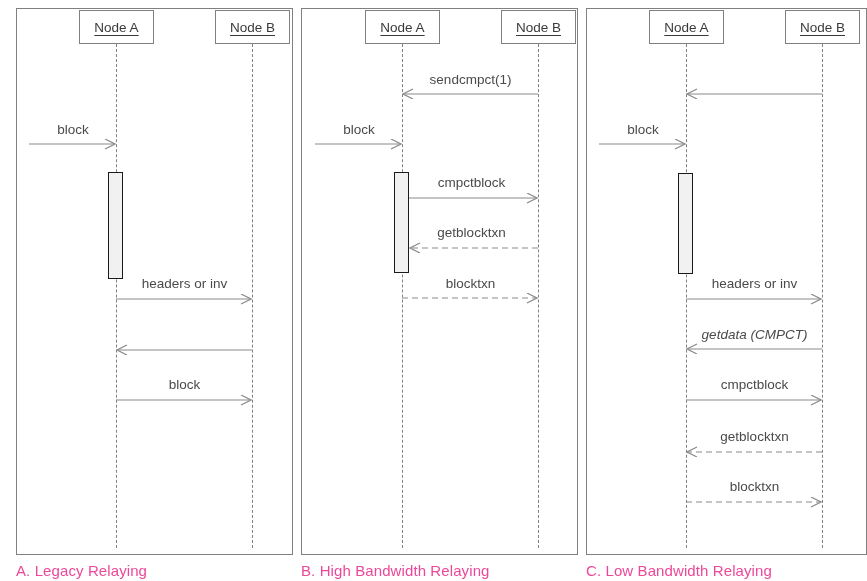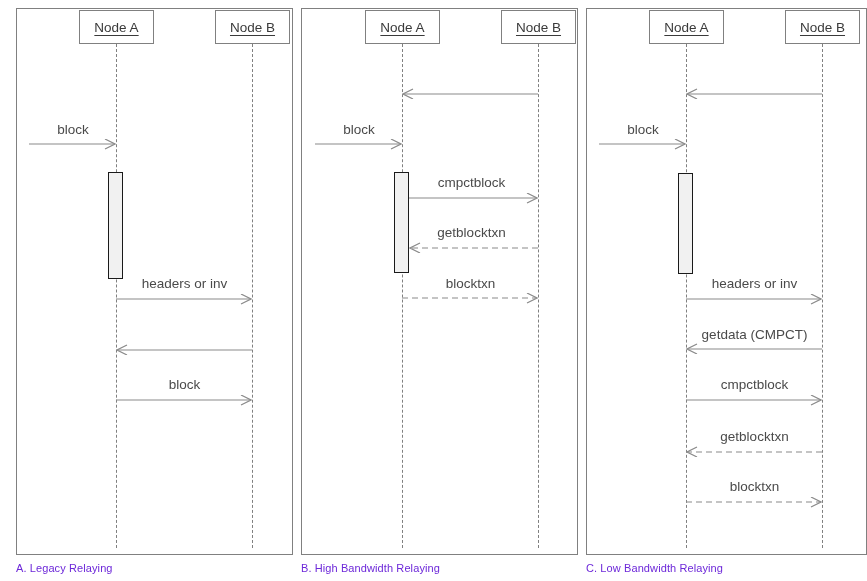--- a/index.html
+++ b/index.html
@@ -21,22 +21,22 @@
     height: 443px;
   }
   .panel-frame {
     position: absolute;
     border: 1px solid #808080;
     background: #ffffff;
     box-sizing: border-box;
   }
   .caption {
     position: absolute;
-    font-size: 11px;
-    color: #6d28d9;
+    font-size: 15px;
+    color: #ec4899;
     white-space: nowrap;
     letter-spacing: 0.1px;
   }
   .node-box {
     position: absolute;
     border: 1px solid #808080;
     background: #ffffff;
     box-sizing: border-box;
     display: flex;
     align-items: center;
@@ -106,20 +106,21 @@
   </div>
   <div class="node-box" style="left:492px; top:10px; width:75px; height:34px;">
     <span class="node-label">Node B</span>
   </div>
 
   <div class="lifeline" style="left:393px; top:44px; height:504px;"></div>
   <div class="lifeline" style="left:529px; top:44px; height:504px;"></div>
 
   <div class="activation" style="left:385px; top:172px; width:15px; height:101px;"></div>
 
+  <div class="msg-label" style="left:393px; top:72px; width:137px;">sendcmpct(1)</div>
   <div class="msg-label" style="left:306px; top:122px; width:88px;">block</div>
   <div class="msg-label" style="left:395px; top:175px; width:135px;">cmpctblock</div>
   <div class="msg-label" style="left:395px; top:225px; width:135px;">getblocktxn</div>
   <div class="msg-label" style="left:393px; top:276px; width:137px;">blocktxn</div>
 
   <div class="panel-frame" style="left:577px; top:8px; width:281px; height:547px;"></div>
 
   <div class="node-box" style="left:640px; top:10px; width:75px; height:34px;">
     <span class="node-label">Node A</span>
   </div>
@@ -127,21 +128,21 @@
     <span class="node-label">Node B</span>
   </div>
 
   <div class="lifeline" style="left:677px; top:44px; height:504px;"></div>
   <div class="lifeline" style="left:813px; top:44px; height:504px;"></div>
 
   <div class="activation" style="left:669px; top:173px; width:15px; height:101px;"></div>
 
   <div class="msg-label" style="left:590px; top:122px; width:88px;">block</div>
   <div class="msg-label" style="left:677px; top:276px; width:137px;">headers or inv</div>
-  <div class="msg-label" style="left:677px; top:327px; width:137px;">getdata (CMPCT)</div>
+  <div class="msg-label" style="left:677px; top:327px; width:137px;font-style:italic;">getdata (CMPCT)</div>
   <div class="msg-label" style="left:677px; top:377px; width:137px;">cmpctblock</div>
   <div class="msg-label" style="left:677px; top:429px; width:137px;">getblocktxn</div>
   <div class="msg-label" style="left:677px; top:479px; width:137px;">blocktxn</div>
 
   <svg class="arrow-layer" viewBox="0 0 867 581" xmlns="http://www.w3.org/2000/svg">
     <defs>
       <marker id="ah-r" markerWidth="12" markerHeight="12" refX="10" refY="5" orient="auto" markerUnits="userSpaceOnUse">
         <path d="M 1,0 L 11,5 L 1,10" fill="none" stroke="#8a8a8a" stroke-width="1.2"></path>
       </marker>
       <marker id="ah-l" markerWidth="12" markerHeight="12" refX="10" refY="5" orient="auto" markerUnits="userSpaceOnUse">

